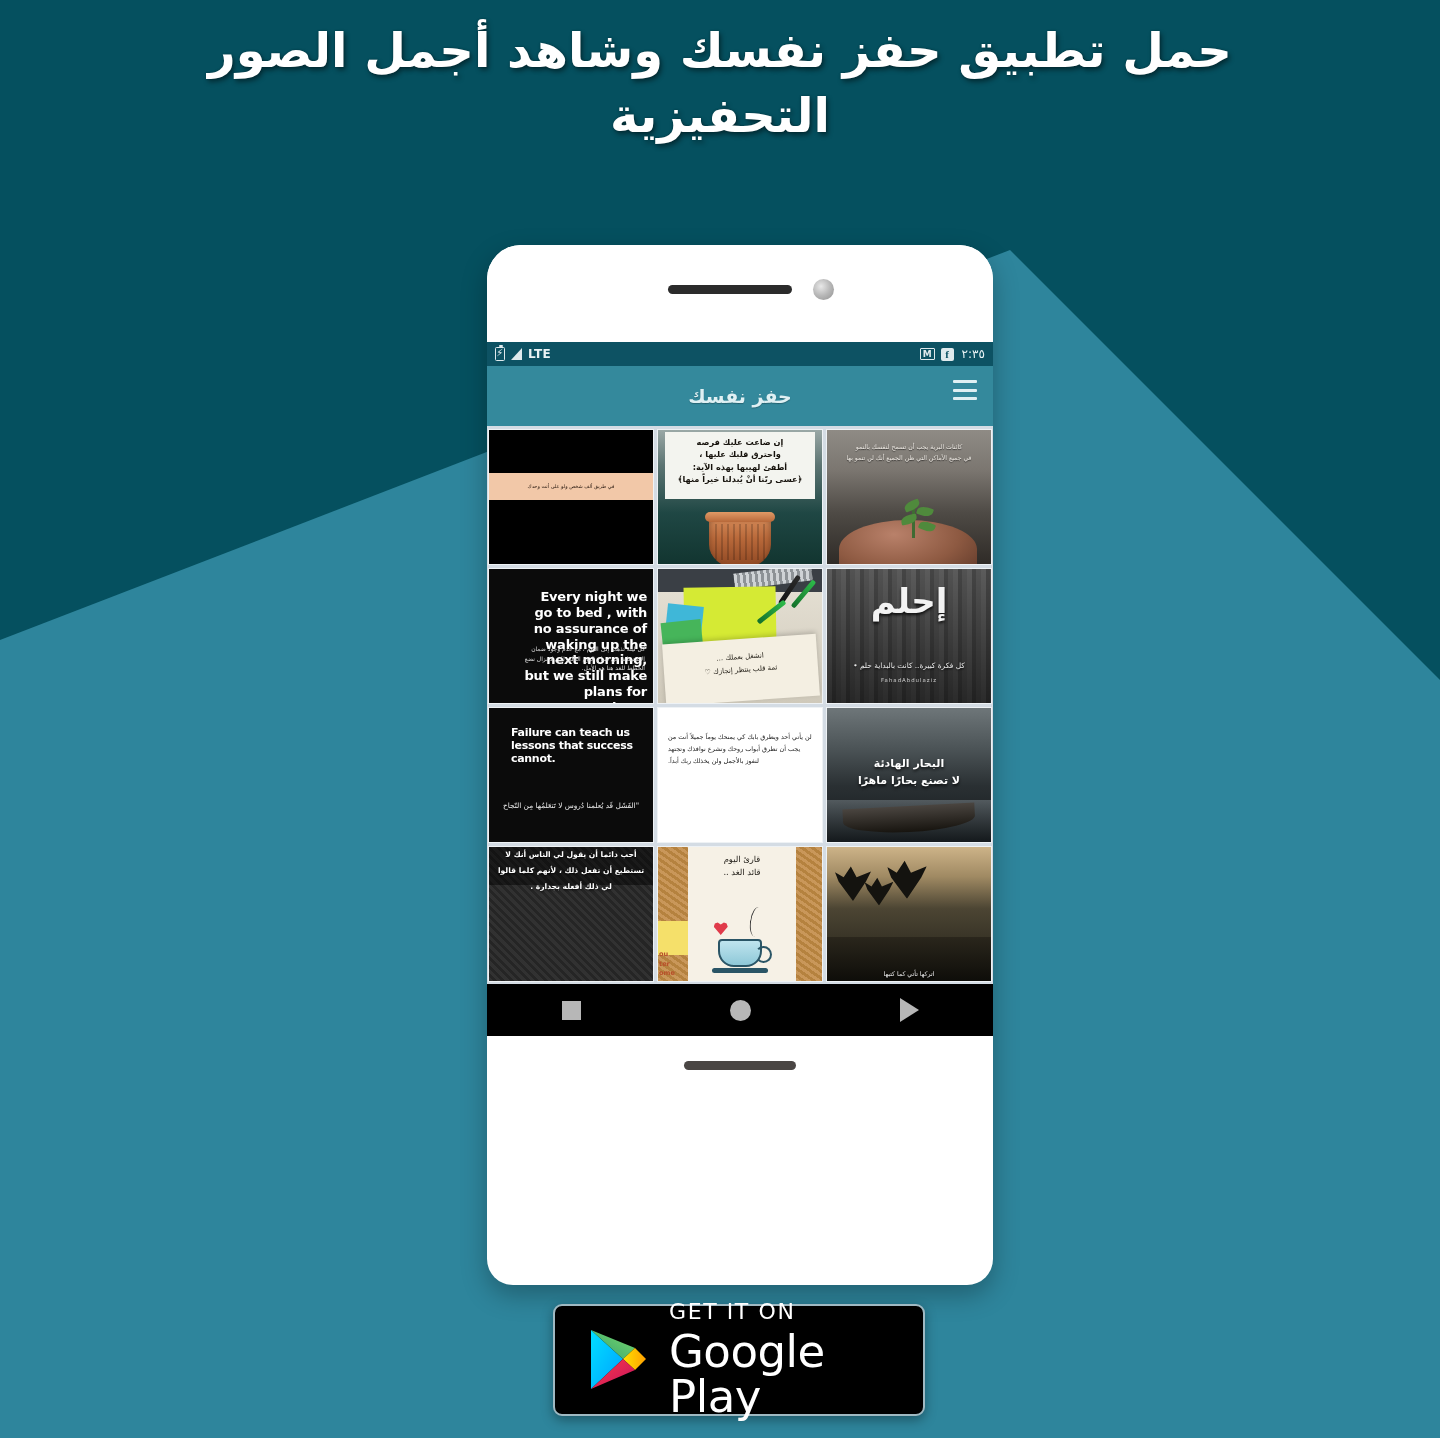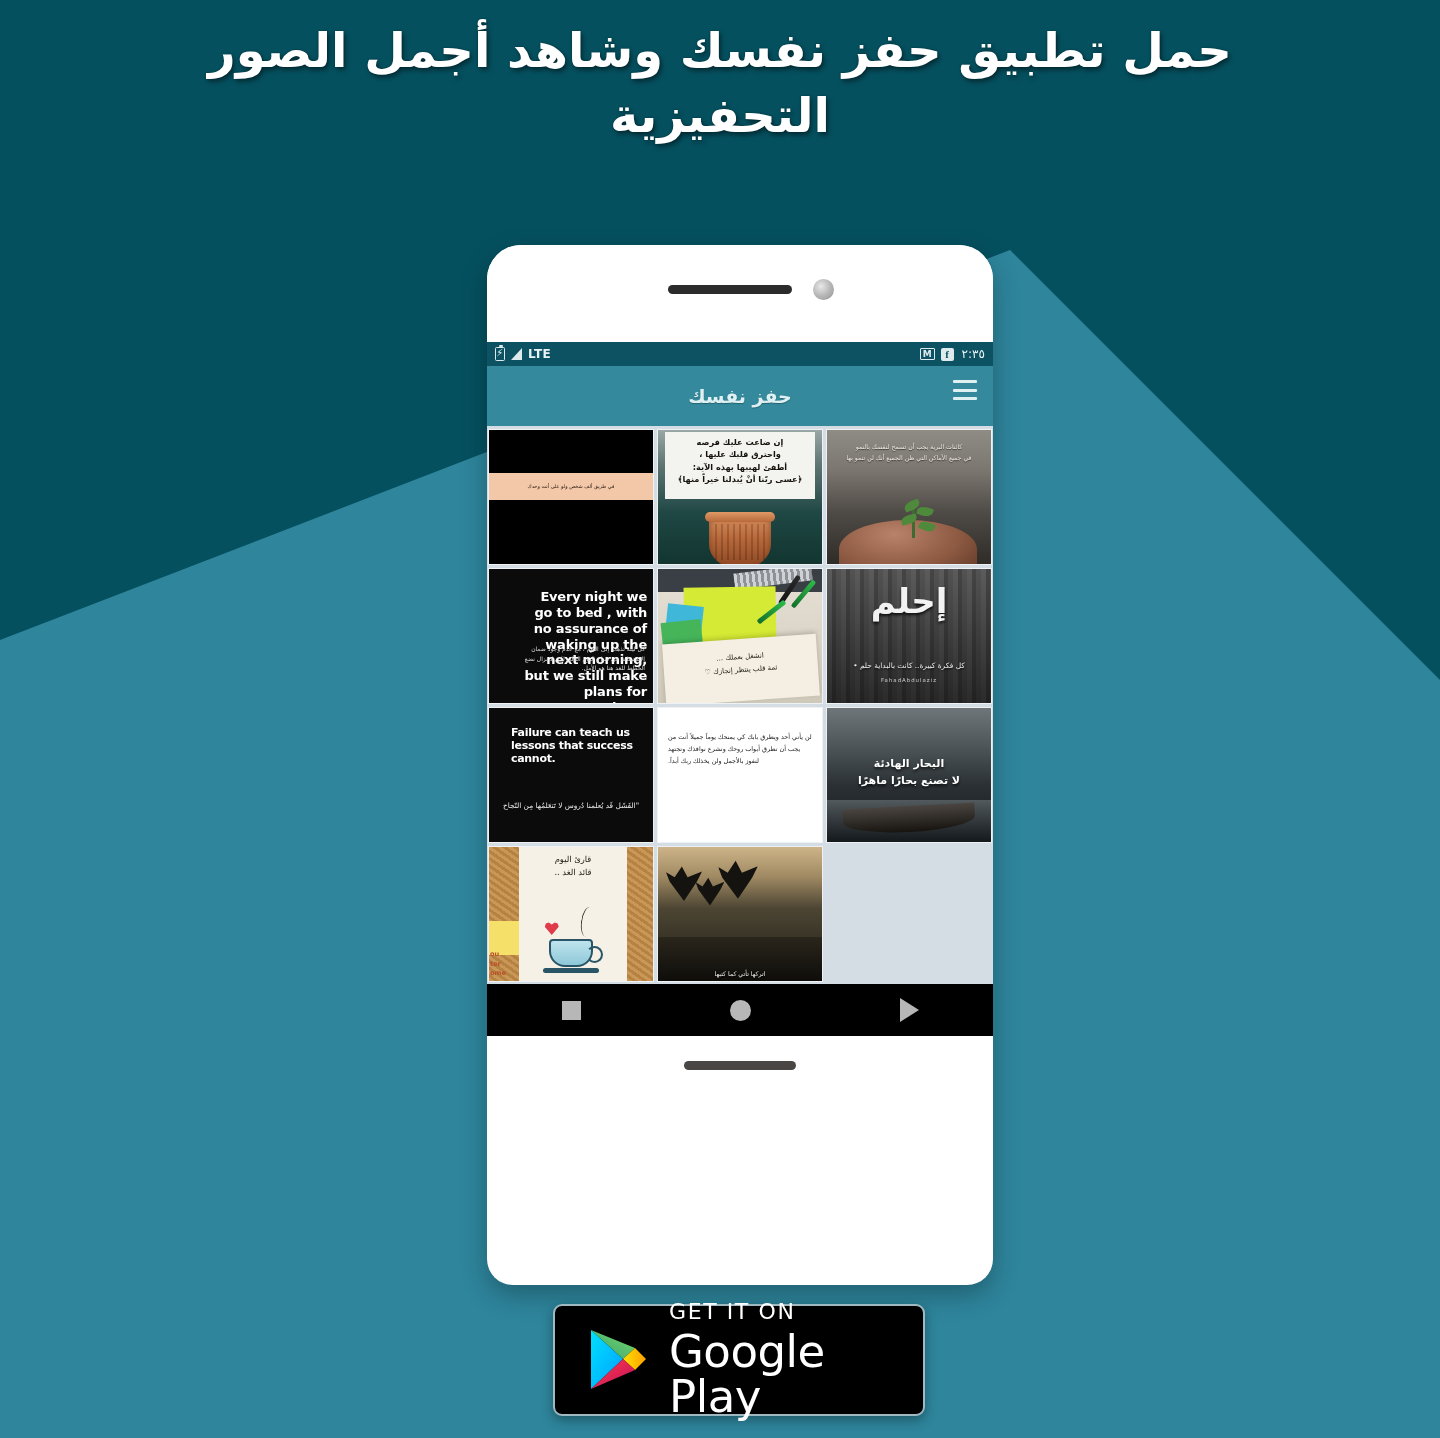--- a/index.html
+++ b/index.html
@@ -539,20 +539,23 @@
 
       <div class="cell art-9">
         <div class="water"></div>
         <div class="txt ar">
           <div>البحار الهادئة</div>
           <div>لا تصنع بحارًا ماهرًا</div>
         </div>
         <div class="boat"></div>
       </div>
 
+      <div class="cell art-10">
+        <div class="txt ar">أحب دائما أن يقول لي الناس أنك لا تستطيع أن تفعل ذلك ، لأنهم كلما قالوا لي ذلك أفعله بجدارة .</div>
+      </div>
 
       <div class="cell art-11">
         <div class="cork-l"></div>
         <div class="cork-r"></div>
         <div class="paper"></div>
         <div class="txt hdr">
           <div>قارئ اليوم</div>
           <div>قائد الغد ..</div>
         </div>
         <div class="steam"></div>

